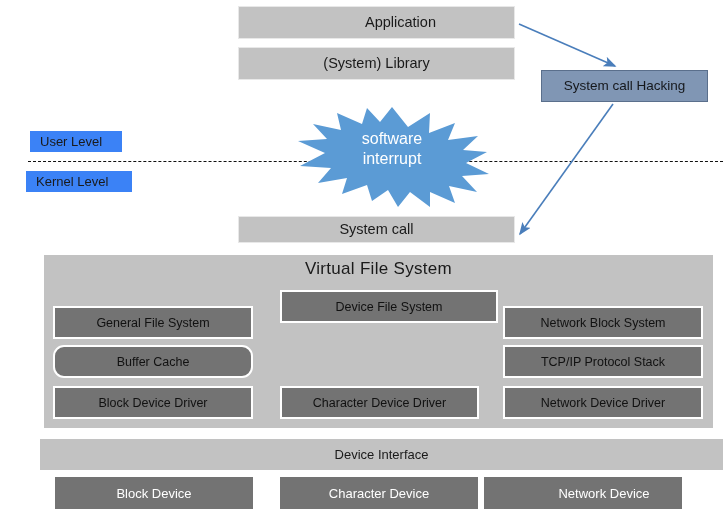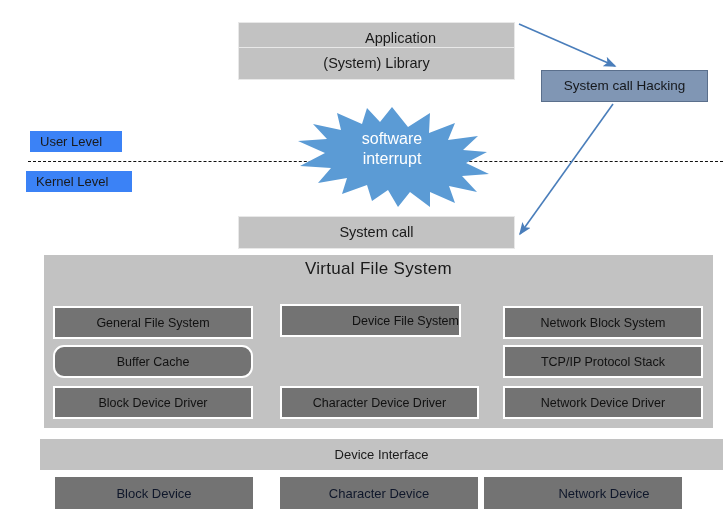--- a/index.html
+++ b/index.html
@@ -97,21 +97,21 @@
   
   .devbox {
     position: absolute;
     box-sizing: border-box;
     background: #737373;
     display: flex;
     align-items: center;
     justify-content: center;
     text-align: center;
     font-size: 13px;
-    color: #0f172a;
+    color: #ffffff;
   }
   svg.overlay {
     position: absolute;
     left: 0;
     top: 0;
     width: 723px;
     height: 517px;
     pointer-events: none;
   }
   .burst-text {
@@ -123,21 +123,21 @@
     width: 140px;
     left: 322px;
     top: 129px;
   }
 </style>
 </head>
 <body>
 
 <div id="canvas">
 
-  <div class="box lightbox" style="left:238px; top:22px; width:277px; height:33px;padding-left:48px;">
+  <div class="box lightbox" style="left:238px; top:6px; width:277px; height:33px;padding-left:48px;">
     <span>Application</span>
   </div>
 
   <div class="box lightbox" style="left:238px; top:47px; width:277px; height:33px;">
     <span>(System) Library</span>
   </div>
 
   <div class="box hackbox" style="left:541px; top:70px; width:167px; height:32px;">
     <span>System call Hacking</span>
   </div>
@@ -145,39 +145,39 @@
   <div class="levellabel" style="left:30px; top:131px; width:92px;">
     <span>User Level</span>
   </div>
 
   <div class="levellabel" style="left:26px; top:171px; width:106px;">
     <span>Kernel Level</span>
   </div>
 
   <div class="divider" style="left:28px; top:161px; width:695px;"></div>
 
-  <div class="box lightbox" style="left:238px; top:216px; width:277px; height:33px;">
+  <div class="box lightbox" style="left:238px; top:216px; width:277px; height:27px;">
     <span>System call</span>
   </div>
 
   <div class="vfs-container" style="left:44px; top:255px; width:669px; height:173px;">
     <div class="vfs-title" style="top:4px;">Virtual File System</div>
   </div>
 
   <div class="darkbox" style="left:53px; top:306px; width:200px; height:33px;">
     <span>General File System</span>
   </div>
   <div class="darkbox" style="left:53px; top:345px; width:200px; height:33px;border-radius:11px;">
     <span>Buffer Cache</span>
   </div>
   <div class="darkbox" style="left:53px; top:386px; width:200px; height:33px;">
     <span>Block Device Driver</span>
   </div>
 
-  <div class="darkbox" style="left:280px; top:304px; width:181px; height:33px;justify-content:flex-end;">
+  <div class="darkbox" style="left:280px; top:290px; width:218px; height:33px;">
     <span>Device File System</span>
   </div>
   <div class="darkbox" style="left:280px; top:386px; width:199px; height:33px;">
     <span>Character Device Driver</span>
   </div>
 
   <div class="darkbox" style="left:503px; top:306px; width:200px; height:33px;">
     <span>Network Block System</span>
   </div>
   <div class="darkbox" style="left:503px; top:345px; width:200px; height:33px;">

